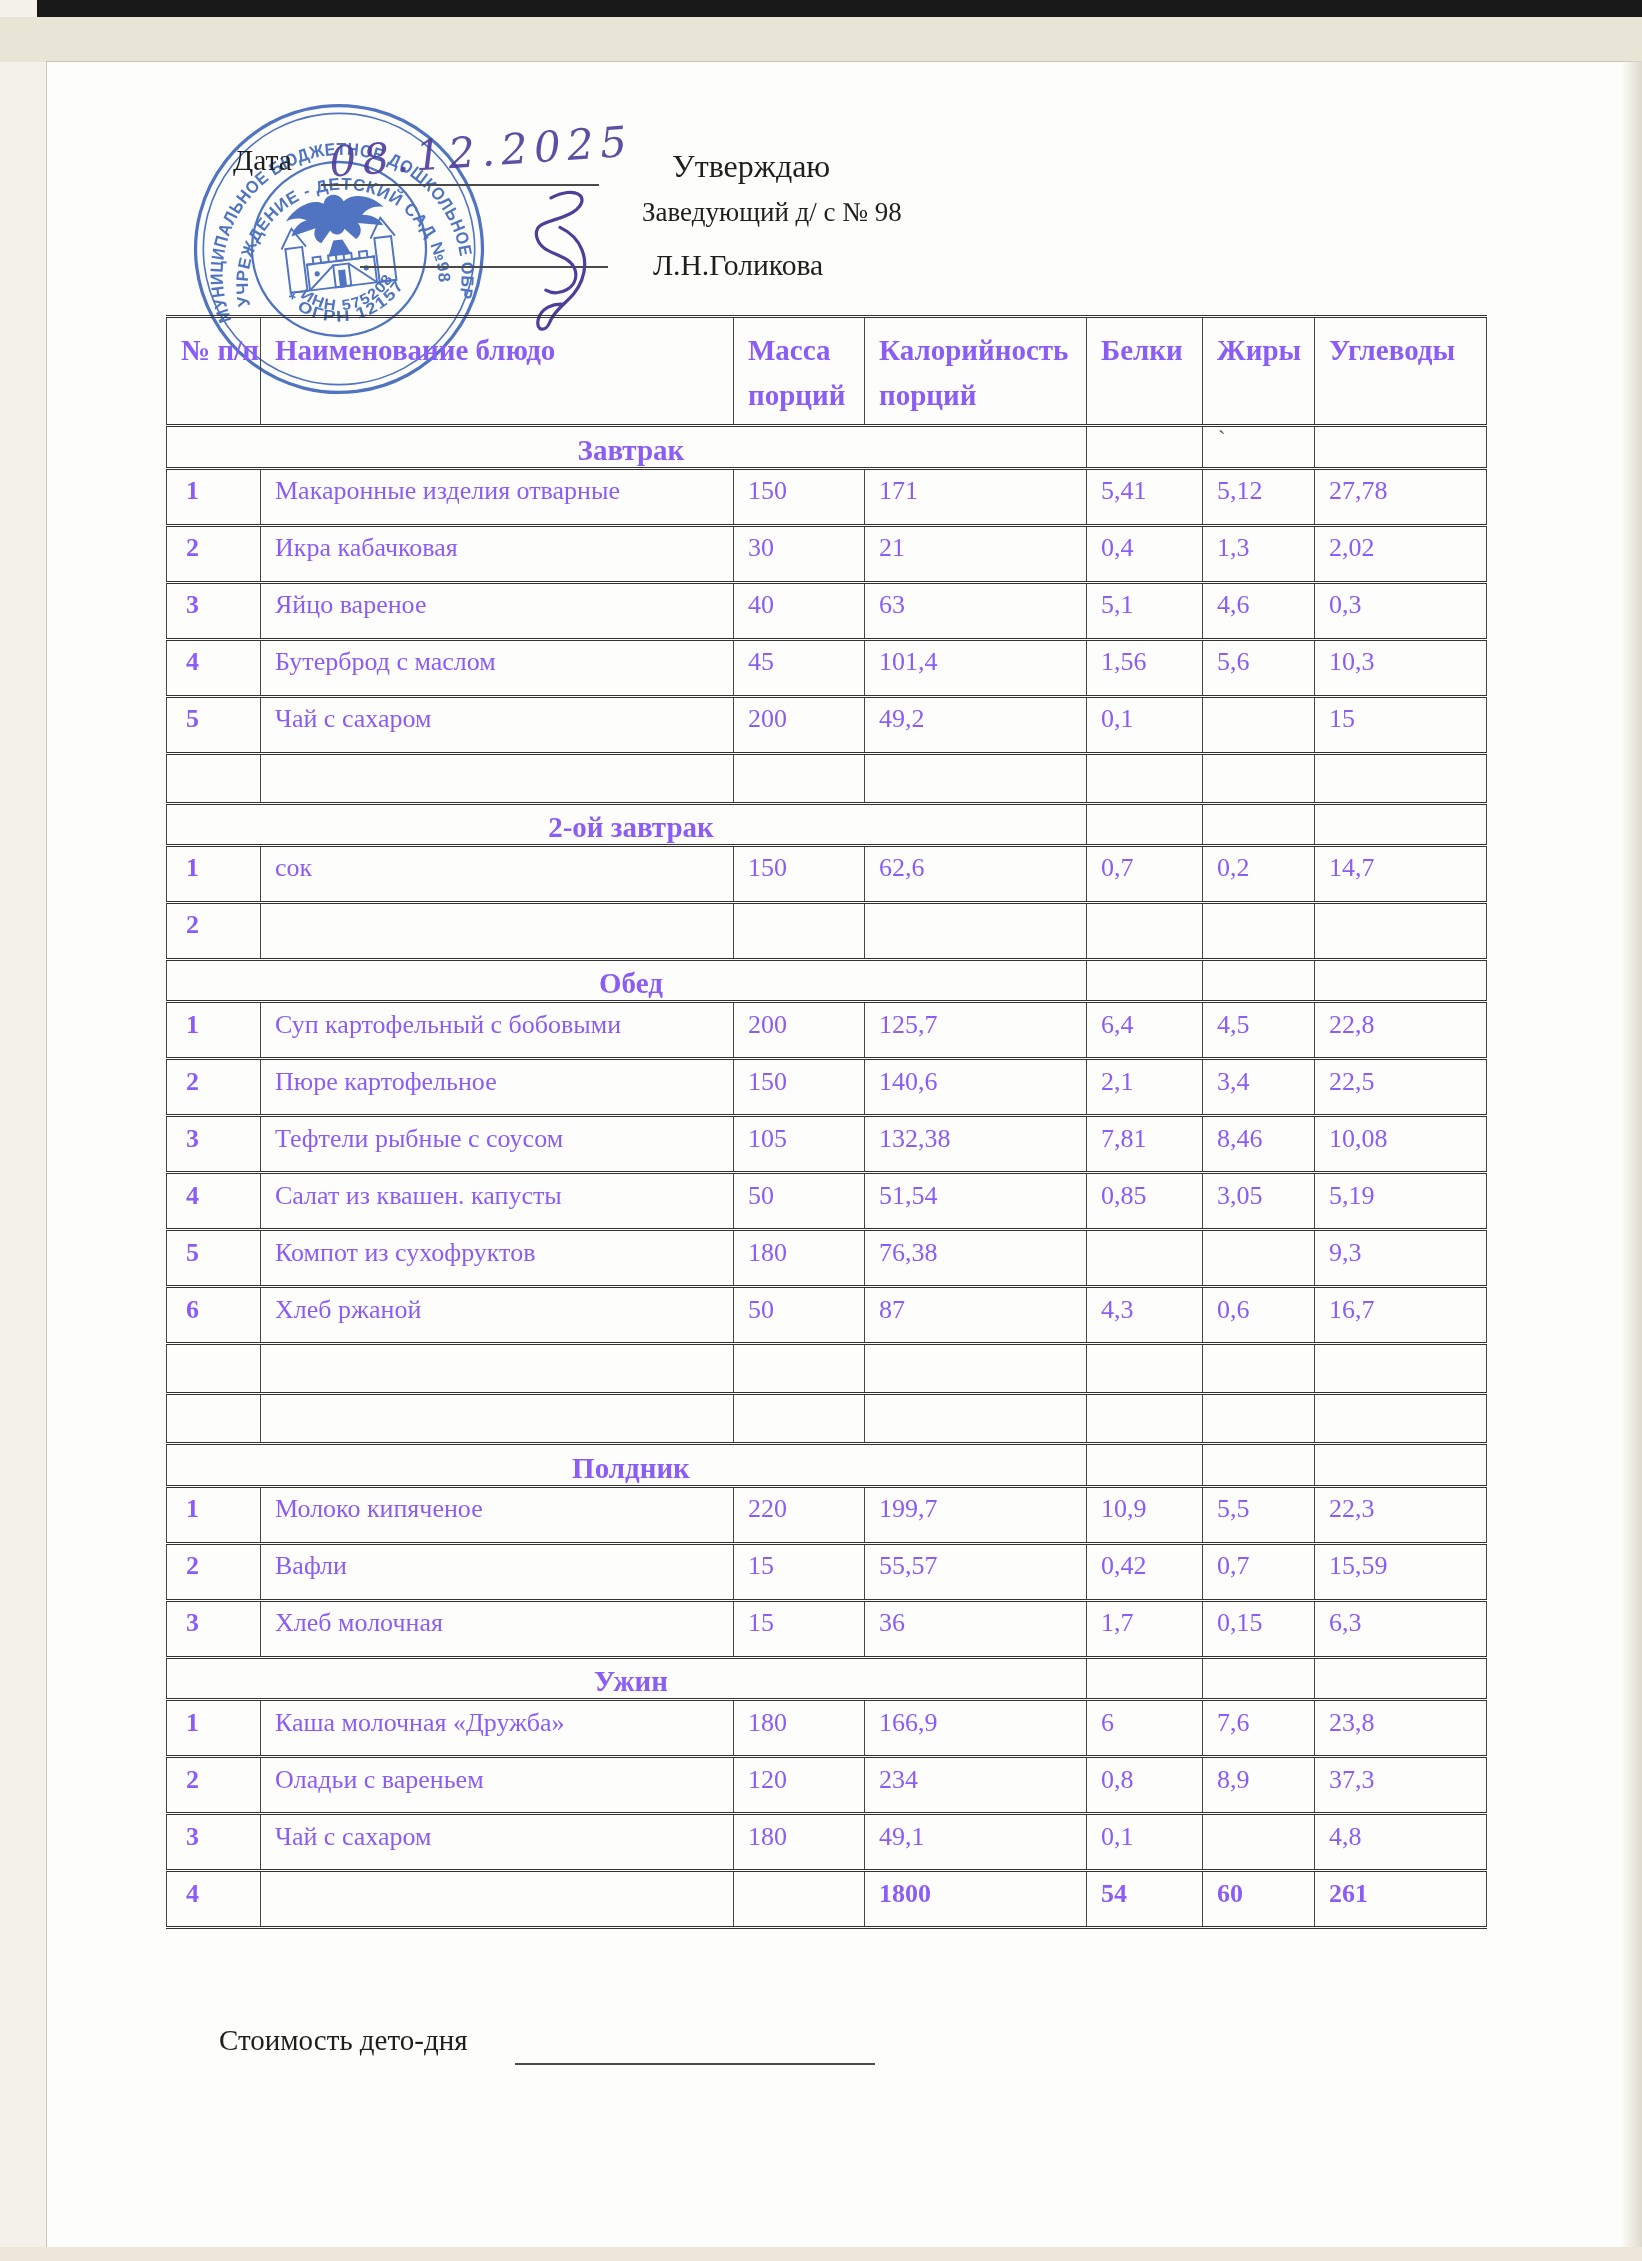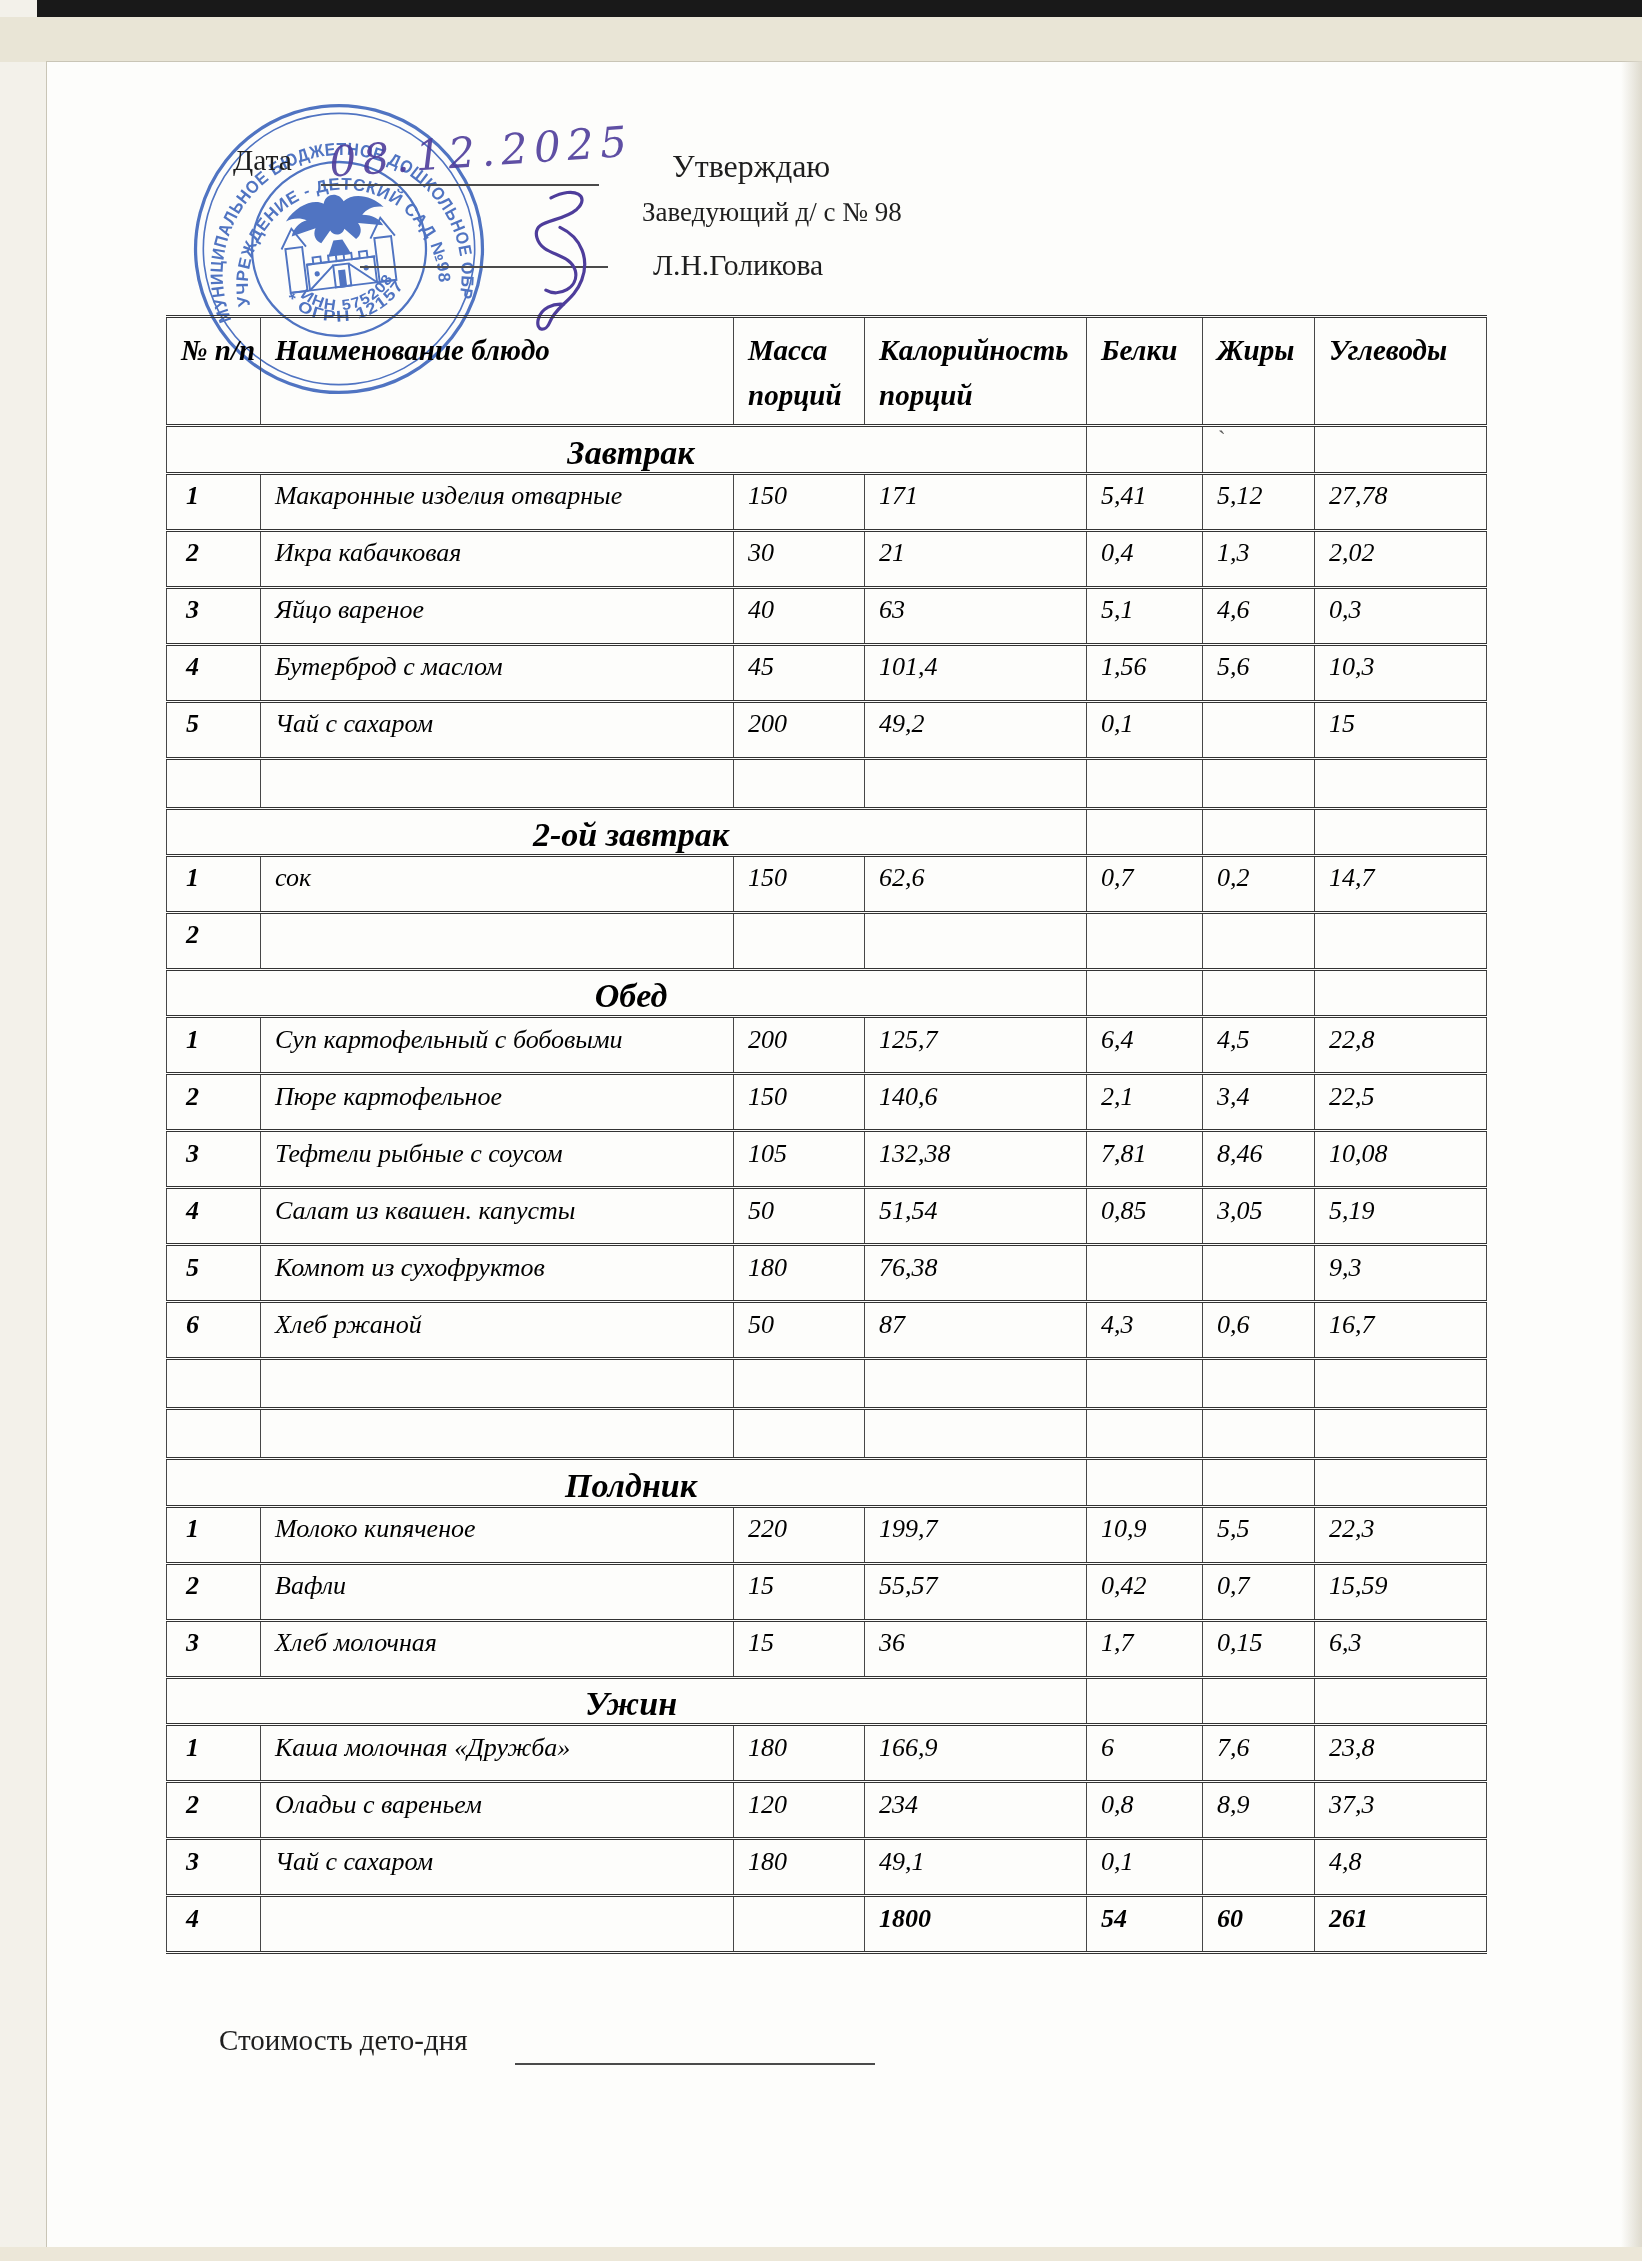--- a/index.html
+++ b/index.html
@@ -21,29 +21,29 @@
   .date-line{left:321px;top:184px;width:278px;height:1.9px;background:#4a4a4a;}
   .approve-1{left:672px;top:148px;font-size:32px;}
   .approve-2{left:642px;top:197px;font-size:27px;}
   .approve-3{left:653px;top:249px;font-size:29.6px;}
   .sign-line{left:360px;top:266px;width:248px;height:1.9px;background:#4a4a4a;}
   .signature-svg{left:460px;top:177px;}
   .stamp-svg{left:191px;top:101px;transform:rotate(-7deg);mix-blend-mode:multiply;opacity:.92;}
   .stamp-text{font-family:"Liberation Sans", sans-serif;fill:#4169c0;font-weight:600;}
   
   table.menu{position:absolute;left:166px;top:315px;width:1319px;border-collapse:collapse;
-      table-layout:fixed;font-size:26px;color:#000000;font-style:italic;}
+      table-layout:fixed;font-size:26px;color:#8b5cf6;}
   table.menu, table.menu td, table.menu th{border:1.3px solid #474747;}
   table.menu td, table.menu th{border-bottom:3.9px double #333;vertical-align:top;
       padding:6.4px 5.1px 0 14px;overflow:hidden;white-space:nowrap;}
   table.menu{border-top:3.9px double #333;border-bottom:3.9px double #333;}
   table.menu th{font-size:29px;font-weight:bold;text-align:left;height:96px;padding-top:10.3px;line-height:1.55;}
   tr.dish{height:57px;} tr.empty{height:50px;} tr.section{height:36px;} tr.total{height:57px;}
   tr.dish td:first-child, tr.total td:first-child, tr.empty td:first-child{font-weight:bold;padding-left:19px;}
-  td.section-title{font-weight:bold;text-align:center;font-size:34px;padding-left:0;}
+  td.section-title{font-weight:bold;text-align:center;font-size:29px;padding-left:0;}
   tr.total td{font-weight:bold;}
   .artifact-tick{left:1218px;top:427px;font-size:23px;color:#5a5a5a;}
   .footer-label{left:219px;top:2024px;font-size:29px;}
   .footer-line{left:515px;top:2063px;width:360px;height:1.9px;background:#4a4a4a;}
 </style>
 </head>
 <body>
 
 <div class="abs scan-top-black"></div>
 <div class="abs scan-top-cream"></div>

